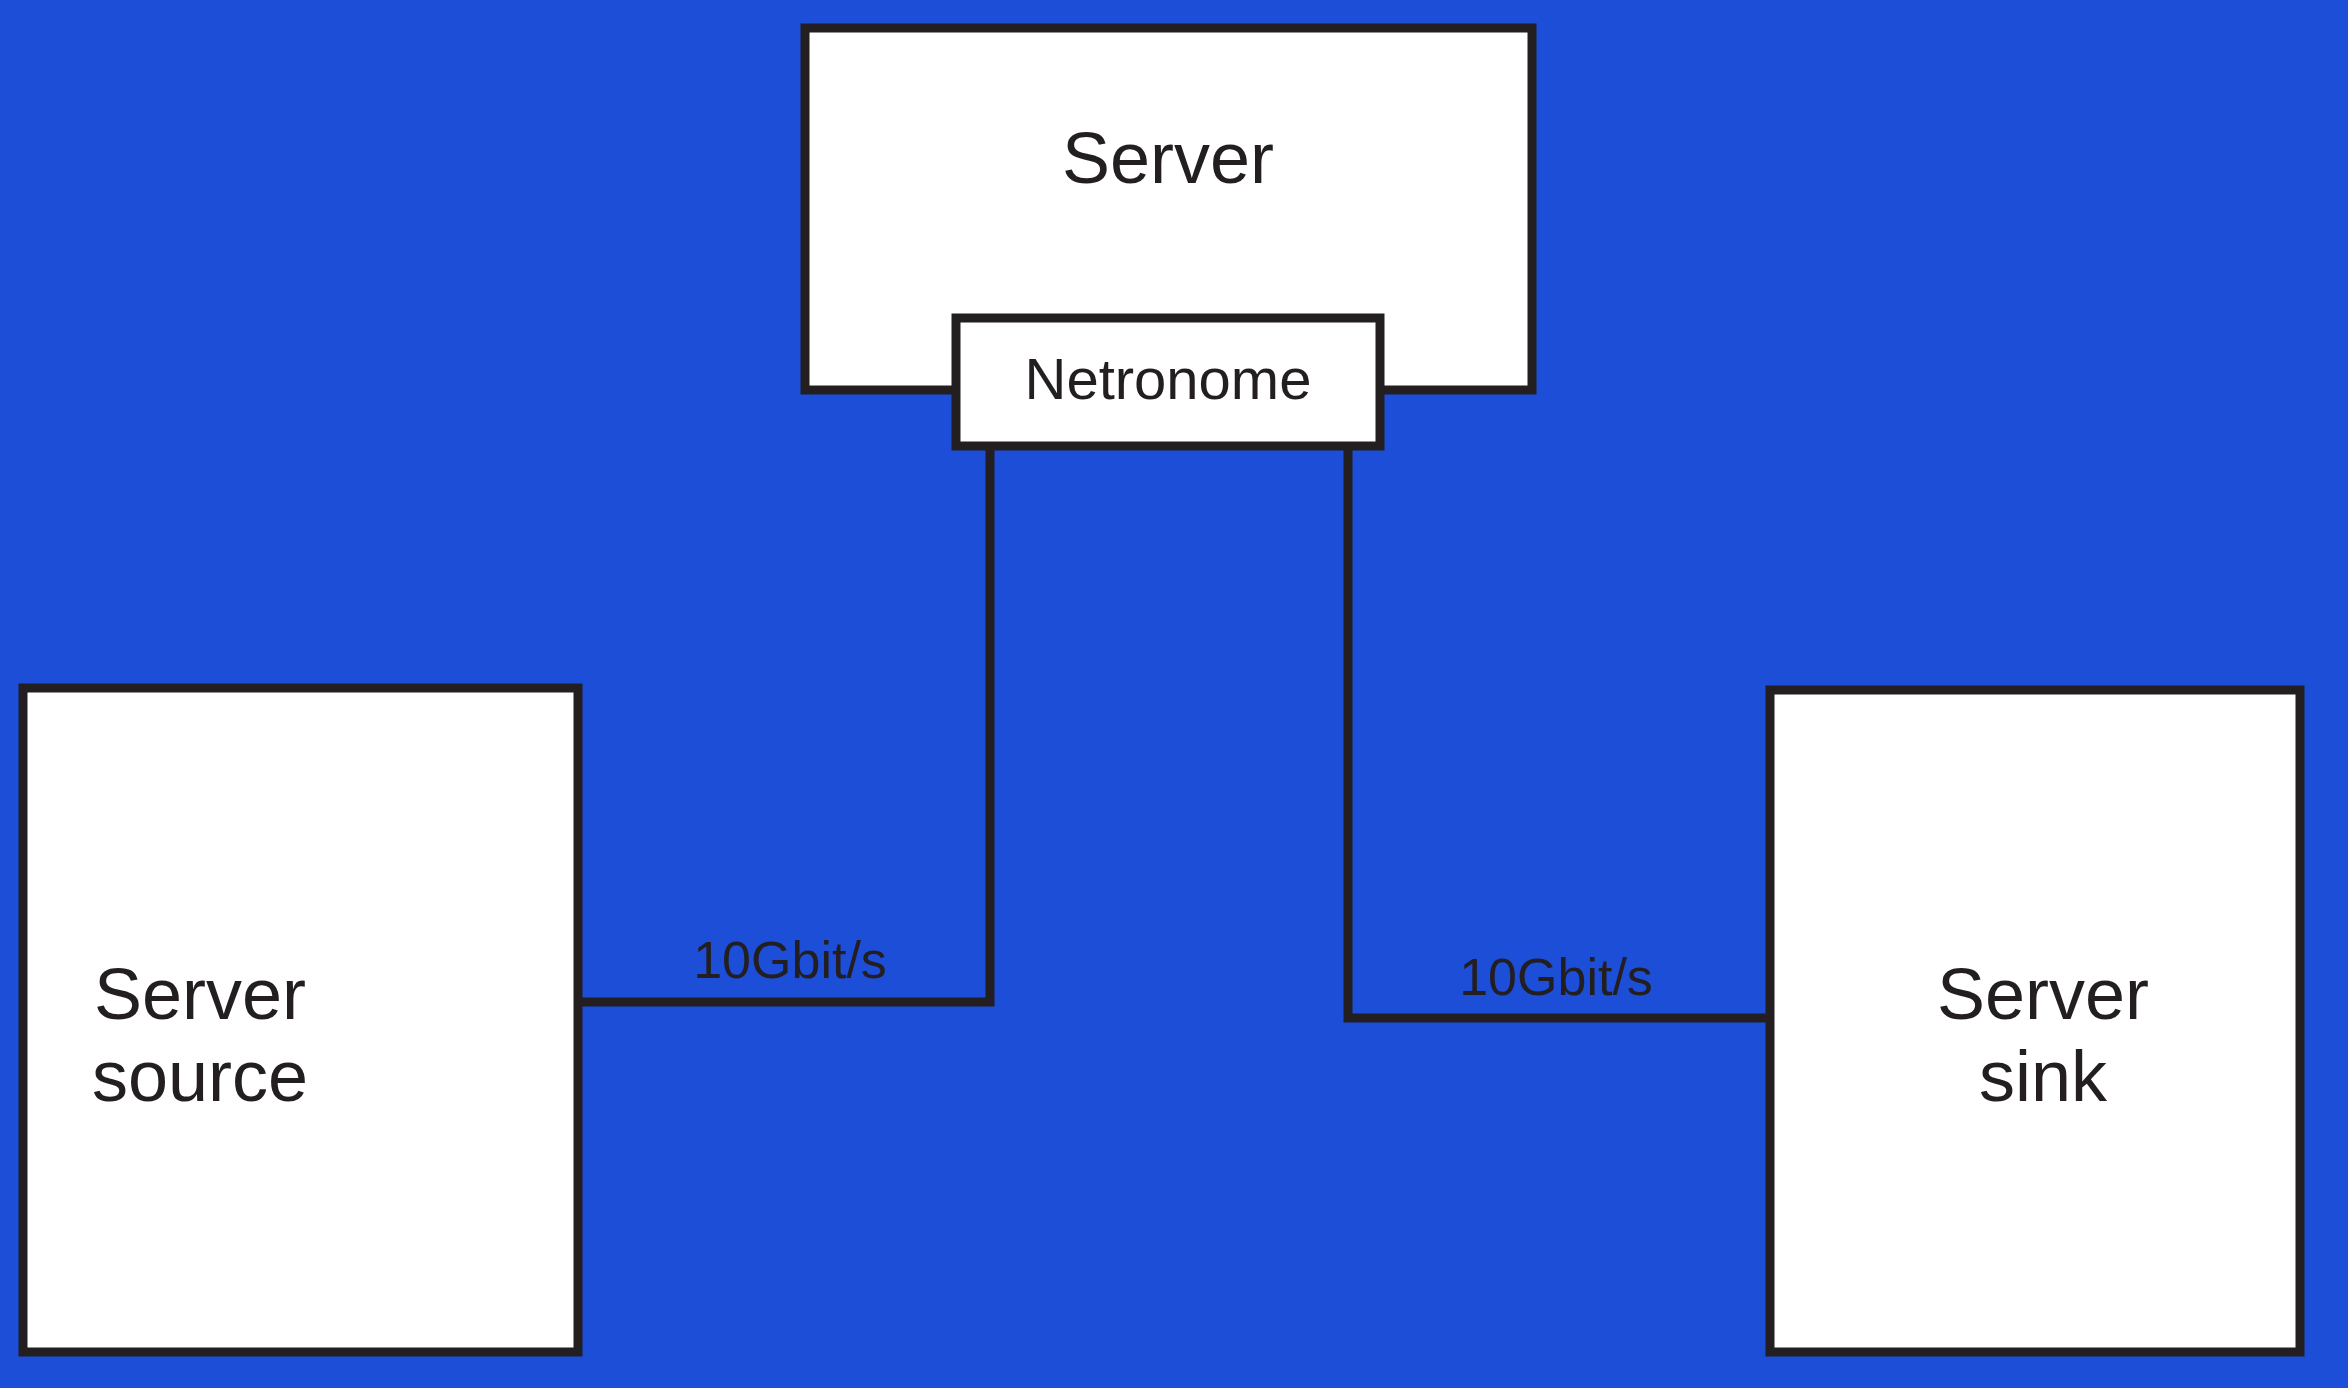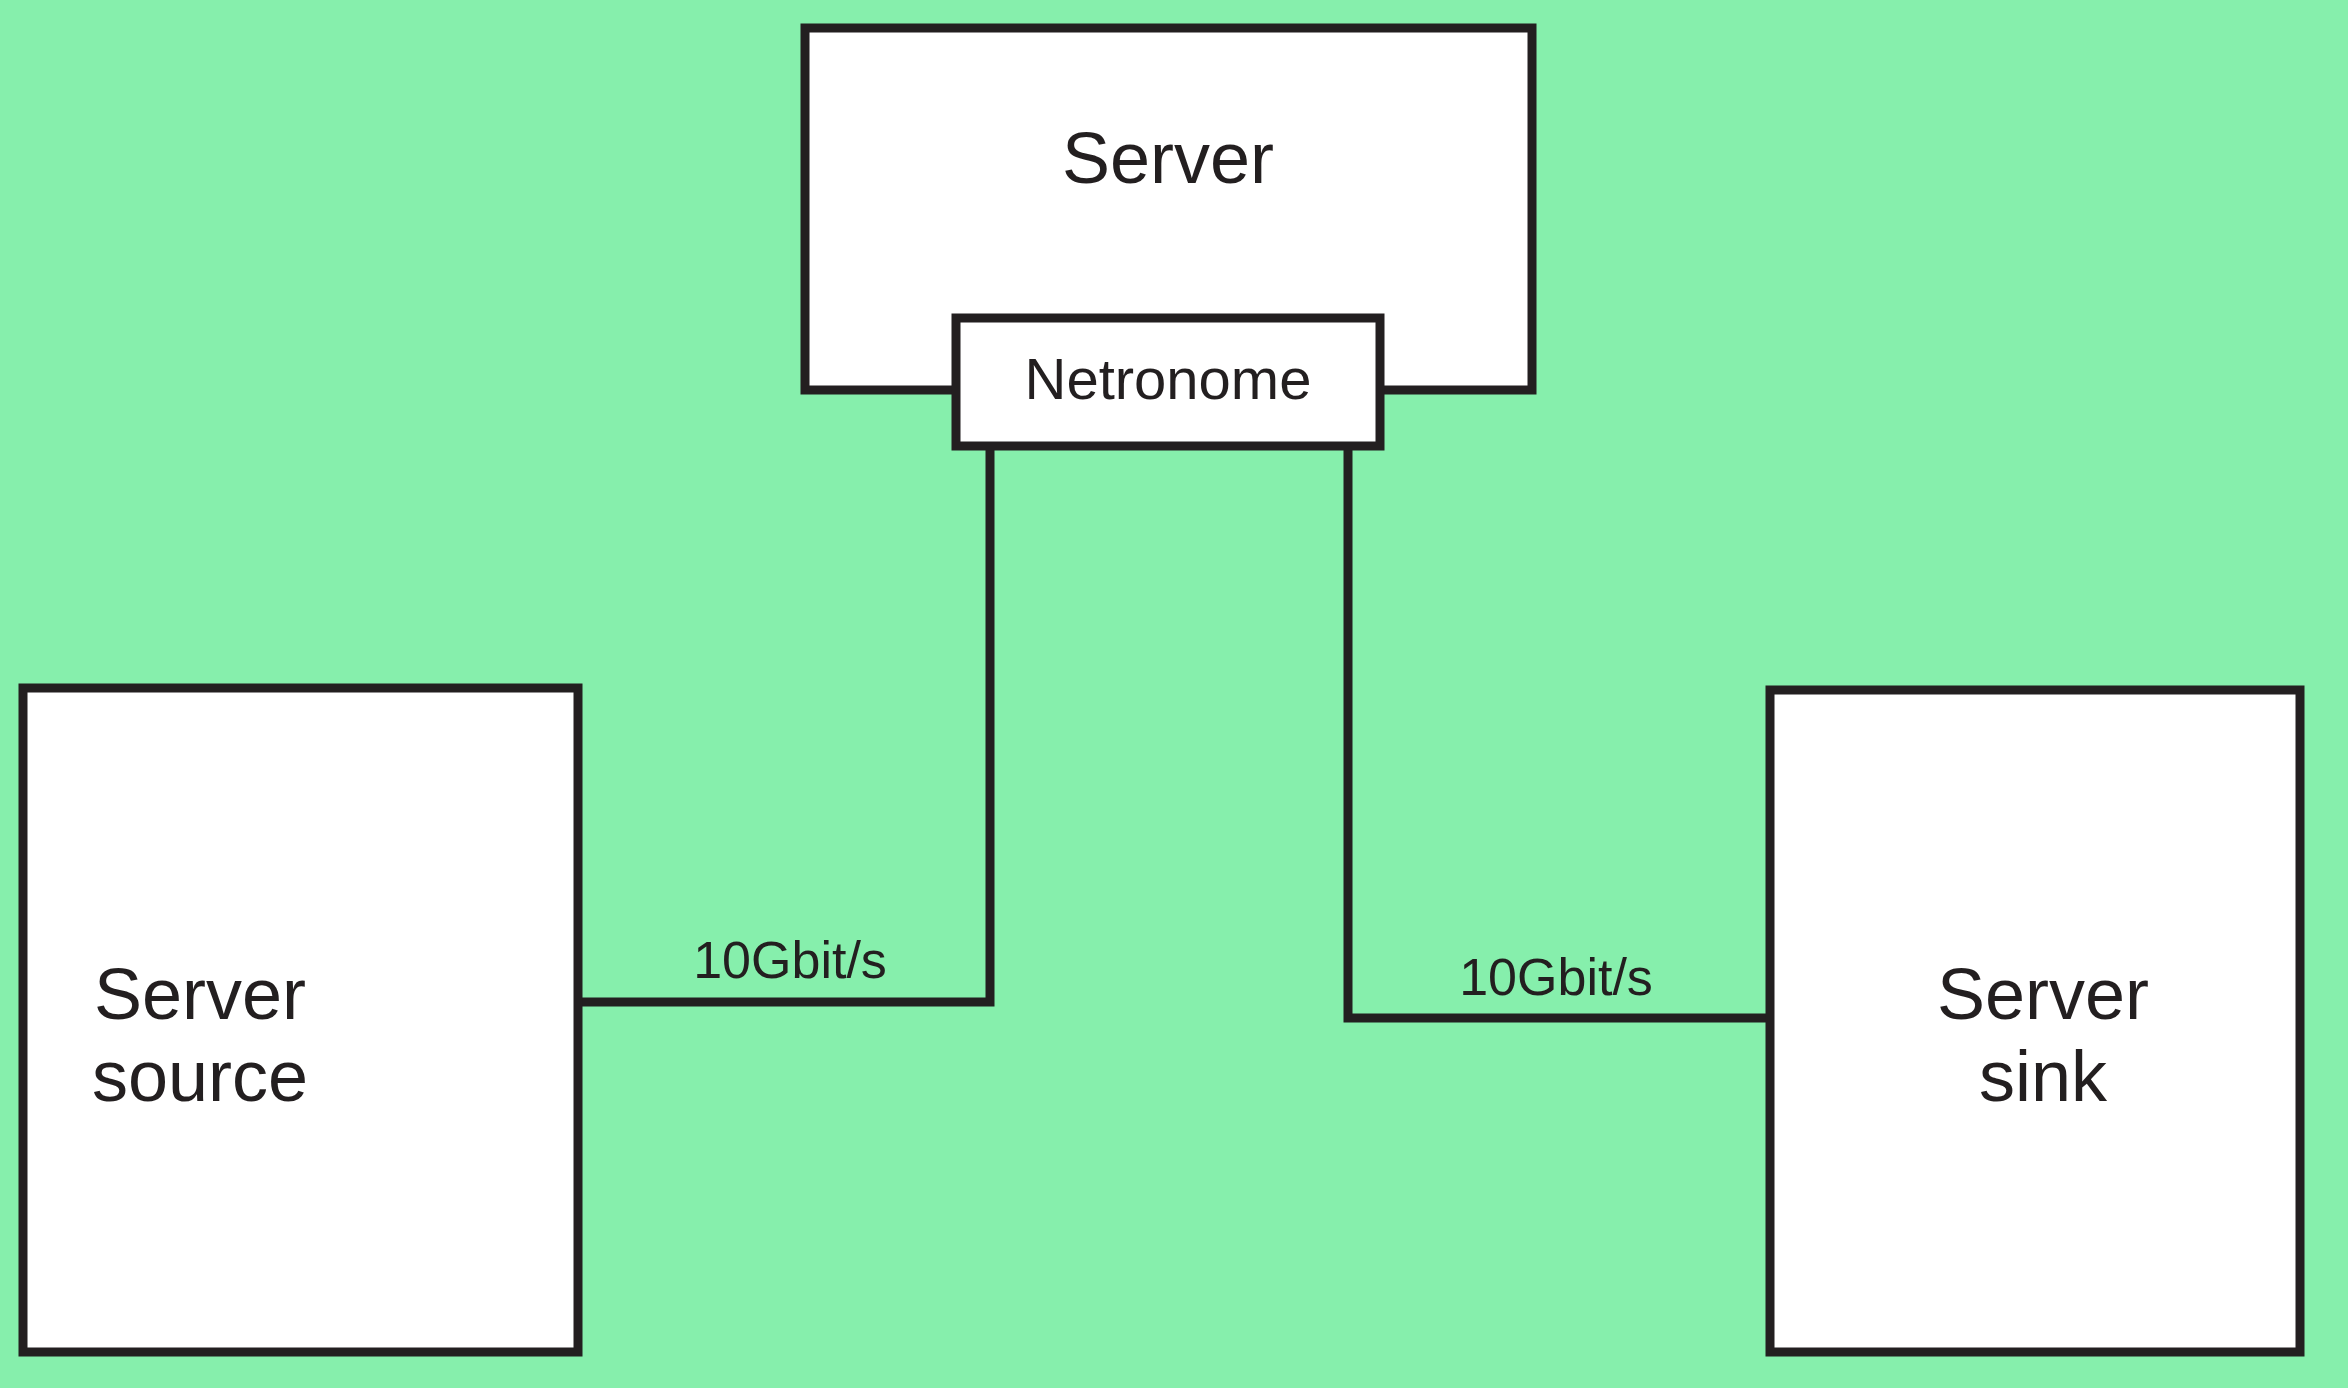--- a/index.html
+++ b/index.html
@@ -11,21 +11,21 @@
   body {
     width: 2348px;
     height: 1388px;
     overflow: hidden;
     font-family: "Liberation Sans", "DejaVu Sans", sans-serif;
   }
   #diagram-root {
     position: relative;
     width: 2348px;
     height: 1388px;
-    background: #86efac;
+    background: #1d4ed8;
   }
   svg#topology {
     display: block;
     width: 2348px;
     height: 1388px;
   }
   .node-box {
     fill: #ffffff;
     stroke: #231f20;
     stroke-width: 9;

